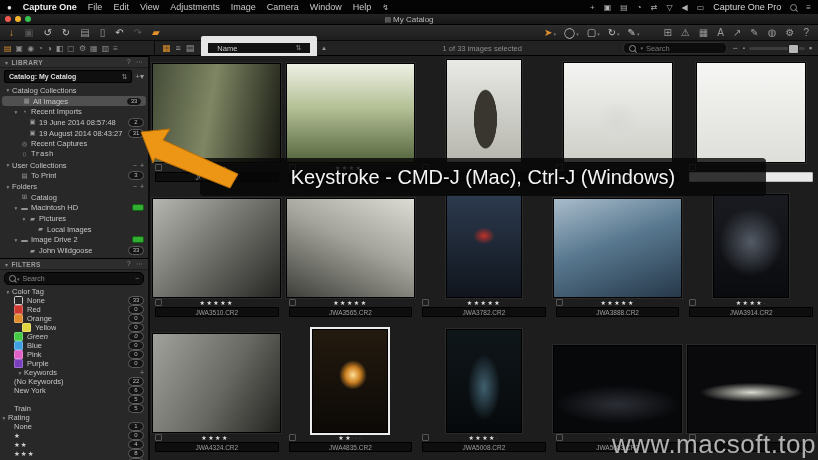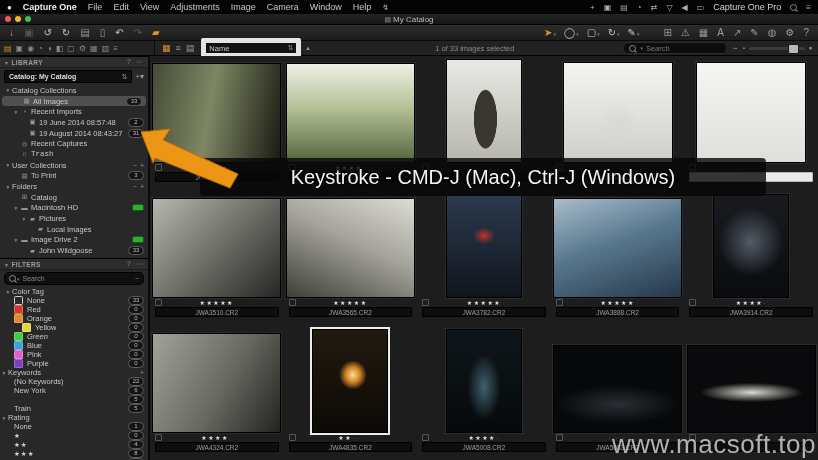--- a/index.html
+++ b/index.html
@@ -35,23 +35,23 @@
   .ic{color:#9a9a9a;line-height:1;}
   .ic.orange{color:#e0902e;} .ic.dim{color:#555;} .ic.lit{color:#c4c4c4;}
   .caret{font-size:5px;color:#777;margin-left:1px;}
   .toolbar2{height:14px;background:#222;border-bottom:1px solid #000;
             display:flex;align-items:center;font-size:9px;padding-right:6px;}
   .tabstrip{width:146px;display:flex;align-items:center;gap:4px;padding:0 4px;
             border-right:1px solid #0a0a0a;height:100%;}
   .tab{font-size:8px;color:#8a8a8a;}
   .tab.active{color:#e0902e;}
   .viewgrp{display:flex;align-items:center;gap:5px;padding:0 7px;}
-  .nameselect{width:84px;height:10px;background:#121212;border:5px solid #e5e5e5;
+  .nameselect{width:84px;height:10px;background:#121212;border:7px solid #e5e5e5;
               border-radius:2px;display:flex;align-items:center;
-              padding:0 3px;font-size:7.5px;color:#c9c9c9;}
+              padding:0 9px;font-size:7.5px;color:#c9c9c9;}
   .nameselect .stp{margin-left:auto;font-size:7px;color:#888;}
   .sorticon{font-size:7px;color:#999;margin-left:5px;}
   .spacer1{flex:1.15;} .spacer2{flex:1;}
   .counter{font-size:7.5px;color:#8b8b8b;white-space:nowrap;}
   .searchpill{width:92px;height:10px;background:#0c0c0c;border:1px solid #2d2d2d;
               border-radius:5px;display:flex;align-items:center;gap:3px;
               padding:0 5px;font-size:7.5px;color:#7a7a7a;}
   .minusbtn{color:#999;font-size:9px;margin:0 5px;}
   .mag{width:5px;height:5px;border:1px solid #8a8a8a;border-radius:50%;
        position:relative;display:inline-block;flex:none;}
@@ -438,21 +438,21 @@
             <span class="pill">0</span>
           </span>
         </div>
         <div class="srow frow" style="padding-left: 14px;">
           <span class="swatch" style="background: rgb(122, 63, 191);"></span>
           <span class="lbl">Purple</span>
           <span class="rt">
             <span class="pill">0</span>
           </span>
         </div>
-        <div class="srow section fhead" style="padding-left: 0; align-items: center;">
+        <div class="srow section fhead" style="padding-left: 16px; align-items: center;">
           <span class="tri">▾</span>
           <span class="lbl">Keywords</span>
           <span class="rt">
             <span class="ctl">+</span>
           </span>
         </div>
         <div class="srow frow" style="padding-left: 14px;">
           <span class="lbl">(No Keywords)</span>
           <span class="rt">
             <span class="pill">22</span>

